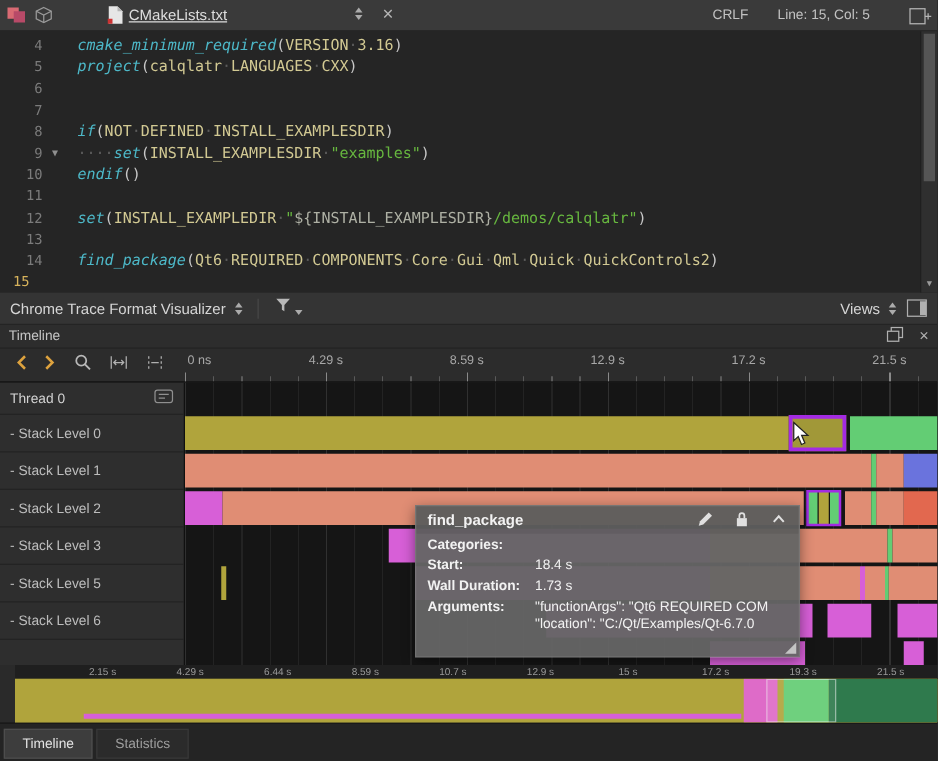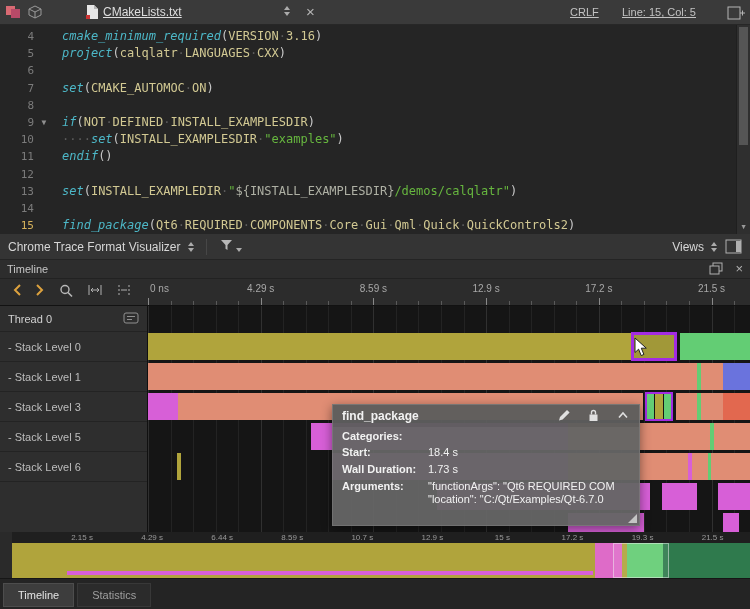--- a/index.html
+++ b/index.html
@@ -5,29 +5,29 @@
   *{box-sizing:border-box;margin:0;padding:0;}
   html,body{width:750px;height:609px;overflow:hidden;background:#2a2a2a;
     font-family:"Liberation Sans",sans-serif;}
   .app{position:relative;width:750px;height:609px;display:flex;flex-direction:column;color:#ccc;}
 
   
   .topbar{flex:0 0 25px;background:#3a3a3a;border-bottom:1px solid #272727;position:relative;}
   .ticon{position:absolute;top:5px;display:inline-flex;align-items:center;cursor:default;}
   .fname{position:absolute;left:103px;top:0;line-height:24px;font-size:12px;color:#dedede;text-decoration:underline;}
   .closex{font-size:15px;color:#b5b5b5;line-height:14px;}
-  .tright{position:absolute;top:0;line-height:24px;font-size:11px;color:#c2c2c2;text-decoration:underline;}
+  .tright{position:absolute;top:0;line-height:24px;font-size:11px;color:#c2c2c2;}
 
   
   .editor{flex:0 0 208px;background:#252525;display:flex;
     font-family:"DejaVu Sans Mono",monospace;font-size:12px;position:relative;}
   .gutter{width:56px;padding-top:3px;flex:0 0 56px;}
   .ln{height:17.2px;display:flex;}
   .num{width:34px;text-align:right;color:#7b7b7b;font-size:11px;line-height:17.2px;}
-  .num.cur{color:#d7b35c;}
+  .num.cur{color:#d7b35c;text-align:center;}
   .fold{width:20px;text-align:center;color:#8f8f8f;font-size:8px;line-height:17.2px;}
   .code{flex:1;padding:3px 0 0 6px;overflow:hidden;}
   .cl{height:17.2px;line-height:17.2px;white-space:pre;}
   .tk-cmd{color:#4db8c8;font-style:italic;}
   .tk-arg{color:#d2c993;}
   .tk-par{color:#c8c8c8;}
   .tk-str{color:#67b73f;}
   .tk-var{color:#aeb0a4;}
   .tk-ws{color:#5c5c5c;}
   .vscroll{flex:0 0 14px;background:#2f2f2f;border-left:1px solid #1f1f1f;position:relative;}
@@ -208,21 +208,20 @@
         </div>
         <div class="ln">
           <span class="num cur">15</span>
           <span class="fold"></span>
         </div>
       </div>
     <div class="code">
         <div class="cl"><span class="tk-cmd">cmake_minimum_required</span><span class="tk-par">(</span><span class="tk-arg">VERSION</span><span class="tk-ws">·</span><span class="tk-arg">3.16</span><span class="tk-par">)</span></div>
         <div class="cl"><span class="tk-cmd">project</span><span class="tk-par">(</span><span class="tk-arg">calqlatr</span><span class="tk-ws">·</span><span class="tk-arg">LANGUAGES</span><span class="tk-ws">·</span><span class="tk-arg">CXX</span><span class="tk-par">)</span></div>
         <div class="cl"></div>
-        <div class="cl"><span class="tk-cmd">set</span><span class="tk-par">(</span><span class="tk-arg">CMAKE_AUTOMOC</span><span class="tk-ws">·</span><span class="tk-arg">ON</span><span class="tk-par">)</span></div>
         <div class="cl"></div>
         <div class="cl"><span class="tk-cmd">if</span><span class="tk-par">(</span><span class="tk-arg">NOT</span><span class="tk-ws">·</span><span class="tk-arg">DEFINED</span><span class="tk-ws">·</span><span class="tk-arg">INSTALL_EXAMPLESDIR</span><span class="tk-par">)</span></div>
         <div class="cl"><span class="tk-ws">····</span><span class="tk-cmd">set</span><span class="tk-par">(</span><span class="tk-arg">INSTALL_EXAMPLESDIR</span><span class="tk-ws">·</span><span class="tk-str">"examples"</span><span class="tk-par">)</span></div>
         <div class="cl"><span class="tk-cmd">endif</span><span class="tk-par">()</span></div>
         <div class="cl"></div>
         <div class="cl"><span class="tk-cmd">set</span><span class="tk-par">(</span><span class="tk-arg">INSTALL_EXAMPLEDIR</span><span class="tk-ws">·</span><span class="tk-str">"</span><span class="tk-var">${INSTALL_EXAMPLESDIR}</span><span class="tk-str">/demos/calqlatr"</span><span class="tk-par">)</span></div>
         <div class="cl"></div>
         <div class="cl"><span class="tk-cmd">find_package</span><span class="tk-par">(</span><span class="tk-arg">Qt6</span><span class="tk-ws">·</span><span class="tk-arg">REQUIRED</span><span class="tk-ws">·</span><span class="tk-arg">COMPONENTS</span><span class="tk-ws">·</span><span class="tk-arg">Core</span><span class="tk-ws">·</span><span class="tk-arg">Gui</span><span class="tk-ws">·</span><span class="tk-arg">Qml</span><span class="tk-ws">·</span><span class="tk-arg">Quick</span><span class="tk-ws">·</span><span class="tk-arg">QuickControls2</span><span class="tk-par">)</span></div>
       </div>
     <div class="vscroll">
@@ -376,20 +375,23 @@
           <span><svg width="16" height="12">
               <rect x="1" y="1" width="14" height="10" rx="2" fill="none" stroke="#909090"></rect>
               <path d="M4 4.5h8 M4 7.5h5" stroke="#909090"></path>
             </svg></span>
         </div>
         <div class="srow">
           <span>- Stack Level 0</span>
         </div>
         <div class="srow">
           <span>- Stack Level 1</span>
+        </div>
+        <div class="srow">
+          <span>- Stack Level 2</span>
         </div>
         <div class="srow">
           <span>- Stack Level 3</span>
         </div>
         <div class="srow">
           <span>- Stack Level 5</span>
         </div>
         <div class="srow">
           <span>- Stack Level 6</span>
         </div>

